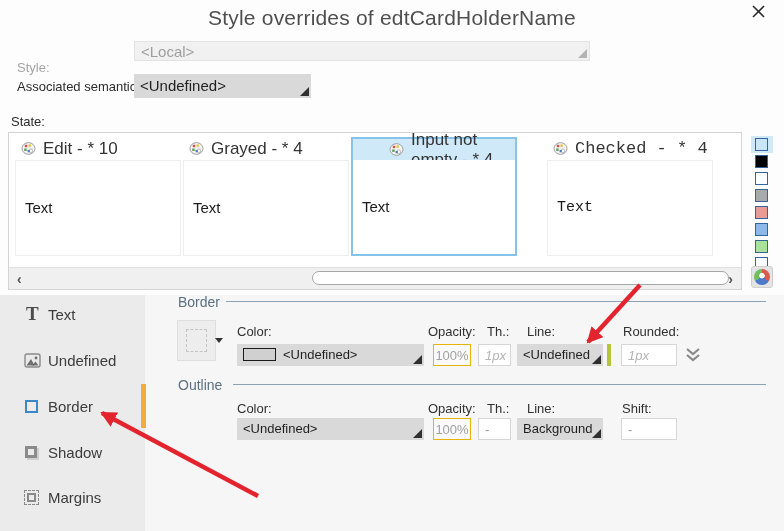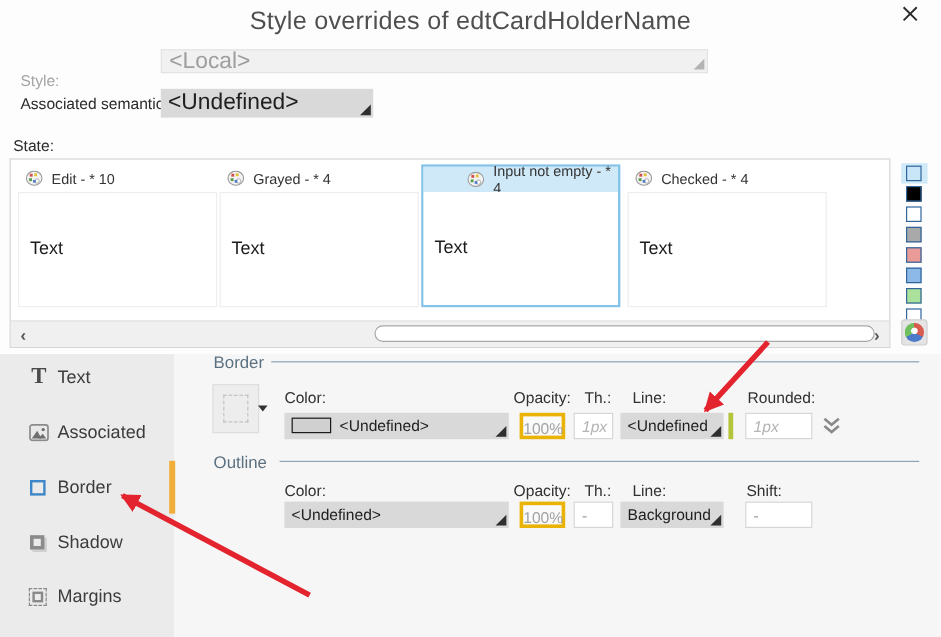--- a/index.html
+++ b/index.html
@@ -13,31 +13,31 @@
   .abs{position:absolute;}
 
   
   .dlg-title{left:0;top:6px;width:784px;text-align:center;font-size:21px;font-weight:300;color:#4f4f4f;letter-spacing:.2px;}
   .close-btn{left:749px;top:2px;width:20px;height:20px;cursor:pointer;}
 
   .row-label{font-size:13px;}
   .lbl-gray{color:#a5a5a5;}
   .lbl-dark{color:#2b2b2b;}
 
-  .field{font-size:19px;line-height:20px;padding-left:6px;position:absolute;}
+  .field{font-size:15px;line-height:20px;padding-left:6px;position:absolute;}
   .field-disabled{background:#f1f1f1;border:1px solid #e3e3e3;color:#9e9e9e;}
   .dd{background:#d9d9d9;color:#1f1f1f;cursor:pointer;}
   .corner-tri{position:absolute;right:2px;bottom:2px;width:0;height:0;
       border-left:9px solid transparent;border-bottom:9px solid #2f2f2f;}
   .corner-tri.gray{border-bottom-color:#b3b3b3;}
 
   
   .state-box{left:8px;top:132px;width:734px;height:158px;background:#fff;border:1px solid #d4d4d4;}
   .state-card{position:absolute;top:4px;width:166px;height:119px;background:#fff;cursor:pointer;}
-  .state-card .card-head{height:23px;display:flex;align-items:center;padding-left:6px;font-size:12px;color:#333;}
+  .state-card .card-head{height:23px;display:flex;align-items:center;padding-left:6px;font-size:17px;color:#333;}
   .state-card .card-prev{position:absolute;left:0;right:0;top:23px;bottom:0;background:#fff;
       border:1px solid #eeeeee;font-size:15px;color:#1b1b1b;padding:38px 0 0 9px;}
   .state-card.selected{border:2px solid var(--sel-border);}
   .state-card.selected .card-head{background:var(--selection-blue);height:21px;padding-left:36px;}
   .state-card.selected .card-prev{top:21px;border:none;}
   .pal-ico{width:15px;height:13px;margin-right:7px;flex:0 0 auto;}
 
   .hscroll{position:absolute;left:0;right:0;bottom:0;height:22px;background:#f0f0f0;border-top:1px solid #e0e0e0;}
   .scroll-arrow{position:absolute;top:1px;font-size:14px;color:#555;line-height:20px;cursor:pointer;font-weight:bold;}
   .scroll-thumb{position:absolute;left:303px;top:3px;width:417px;height:14px;background:#fff;
@@ -70,21 +70,21 @@
   .sec-rule{position:absolute;height:1px;background:#8ba3b4;}
 
   .mini-prev{left:177px;top:320px;width:39px;height:41px;background:#ededed;border:1px solid #dedede;cursor:pointer;}
   .mini-prev span{position:absolute;left:8px;top:8px;width:21px;height:23px;border:1px dashed #c4c4c4;display:block;}
   .mini-caret{left:215px;top:338px;width:0;height:0;border-left:4px solid transparent;
       border-right:4px solid transparent;border-top:5px solid #333;cursor:pointer;}
 
   .ctl-label{position:absolute;font-size:13px;color:#303030;}
   .ctl{position:absolute;height:22px;font-size:13px;line-height:22px;}
   .ctl.dd{padding-left:6px;}
-  .ctl-readonly{background:#fafafa;border:3px solid #eab308;color:#a2a2a2;text-align:center;}
+  .ctl-readonly{background:#fafafa;border:1px solid #eab308;color:#a2a2a2;text-align:center;}
   .ctl input{width:100%;height:100%;border:1px solid #d6d6d6;background:#fff;font-size:13px;
       padding-left:6px;font-family:inherit;color:#555;}
   .ctl input::placeholder{font-style:italic;color:#b4b4b4;}
   .ctl input.dash::placeholder{font-style:normal;color:#9a9a9a;}
   .mini-swatch{position:absolute;left:6px;top:4px;width:33px;height:13px;background:#d0d0d0;border:1px solid #1a1a1a;}
   .green-bar{left:607px;top:344px;width:4px;height:22px;background:var(--accent-green);}
   .chev-btn{left:684px;top:347px;width:18px;height:16px;cursor:pointer;}
 
   .arrow-layer{left:0;top:0;width:784px;height:531px;pointer-events:none;}
 </style>
@@ -154,21 +154,21 @@
           <rect x="4" y="3" width="2.6" height="2.6" fill="#d65050"></rect>
           <rect x="8" y="2.6" width="2.6" height="2.6" fill="#e6c23c"></rect>
           <rect x="3.4" y="7" width="2.6" height="2.6" fill="#5a9e4c"></rect>
           <rect x="7" y="8.6" width="2.4" height="2.4" fill="#4d79c9"></rect>
         </svg>
         <span>Input not empty - * 4</span>
       </div>
       <div class="card-prev">Text</div>
     </div>
 
-    <div class="state-card" style="left:514px;">
+    <div class="state-card" style="left:538px;font-family:Liberation Mono, monospace;">
       <div class="card-head">
         <svg class="pal-ico" viewBox="0 0 16 14">
           <ellipse cx="8" cy="7" rx="7" ry="6.3" fill="#f3f3f3" stroke="#9a9a9a"></ellipse>
           <circle cx="10.5" cy="9.5" r="2" fill="#fff" stroke="#9a9a9a" stroke-width=".7"></circle>
           <rect x="4" y="3" width="2.6" height="2.6" fill="#d65050"></rect>
           <rect x="8" y="2.6" width="2.6" height="2.6" fill="#e6c23c"></rect>
           <rect x="3.4" y="7" width="2.6" height="2.6" fill="#5a9e4c"></rect>
           <rect x="7" y="8.6" width="2.4" height="2.4" fill="#4d79c9"></rect>
         </svg>
         <span>Checked - * 4</span>
@@ -203,21 +203,21 @@
         <span class="ico-t">T</span>
         <span class="si-label">Text</span>
       </div>
       <div class="side-item" style="top:53px;">
         <svg style="position:absolute;left:24px;top:5px;" width="17" height="15" viewBox="0 0 17 15">
           <rect x="1" y="1" width="15" height="13" rx="2" fill="#e9e9e9" stroke="#8a8a8a" stroke-width="1.4"></rect>
           <path d="M2.5 12.5 L7 6 L10.5 12.5 Z" fill="#6f6f6f"></path>
           <path d="M8 12.5 L11.5 8.5 L14.5 12.5 Z" fill="#6f6f6f"></path>
           <circle cx="12" cy="5" r="1.4" fill="#6f6f6f"></circle>
         </svg>
-        <span class="si-label">Associated</span>
+        <span class="si-label">Undefined</span>
       </div>
       <div class="side-item" style="top:99px;">
         <span class="ico-border"></span>
         <span class="si-label">Border</span>
       </div>
       <div class="side-item" style="top:190px;">
         <span class="ico-margins">
             <span></span>
           </span>
         <span class="si-label">Margins</span>

